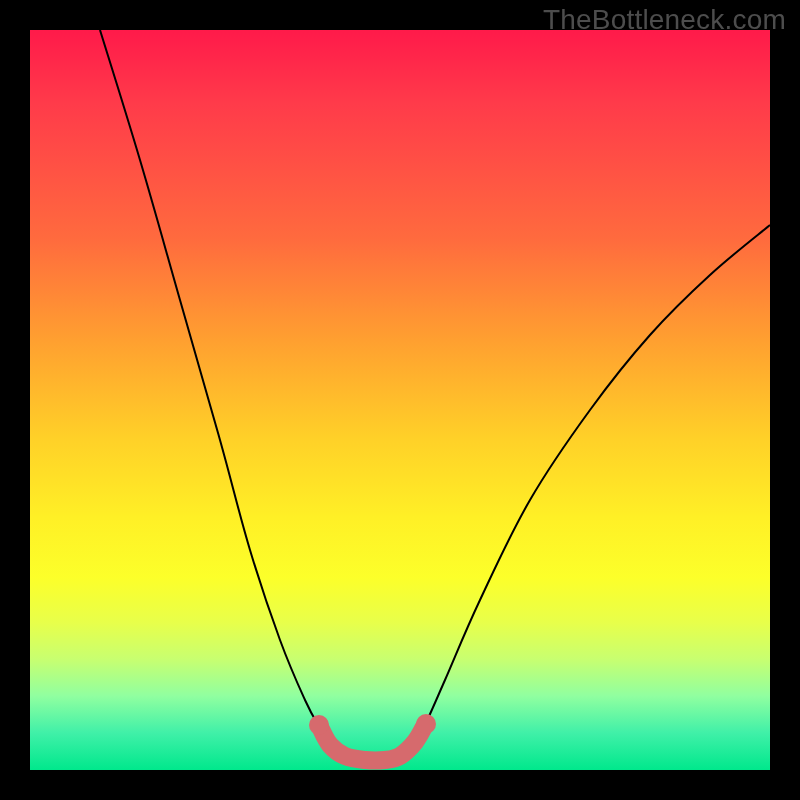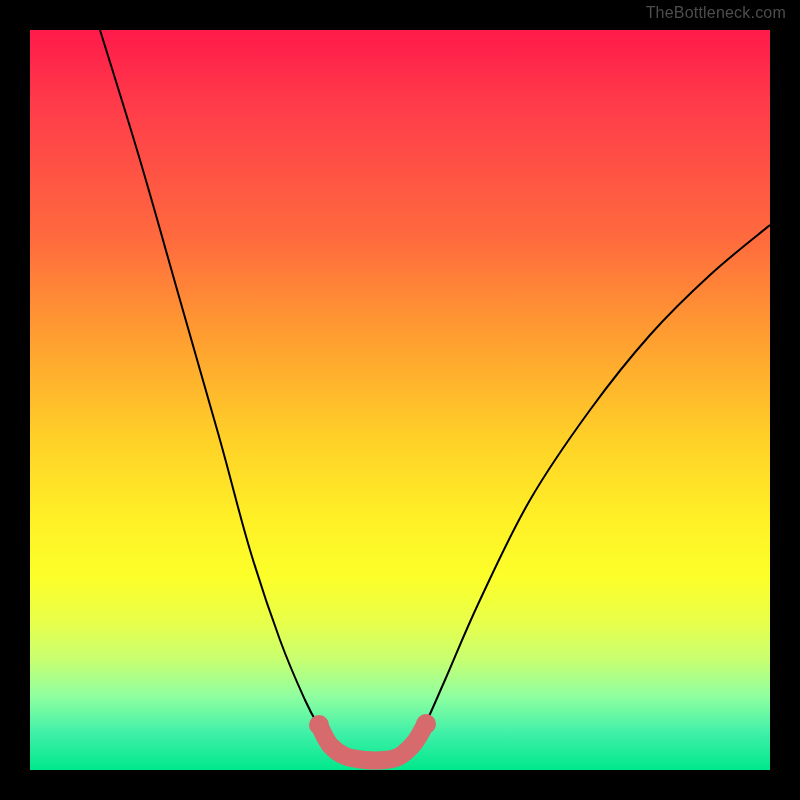--- a/index.html
+++ b/index.html
@@ -37,21 +37,21 @@
       #90ffa0 90%,
       #40f0a8 95%,
       #00e88c 100%
     );
   }
   .watermark {
     position: absolute;
     top: 4px;
     right: 14px;
     color: #4d4d4d;
-    font-size: 16px;
+    font-size: 28px;
     font-weight: 500;
     letter-spacing: 0.2px;
     z-index: 10;
   }
   svg.curves {
     position: absolute;
     left: 0; top: 0;
     width: 100%;
     height: 100%;
     z-index: 5;

